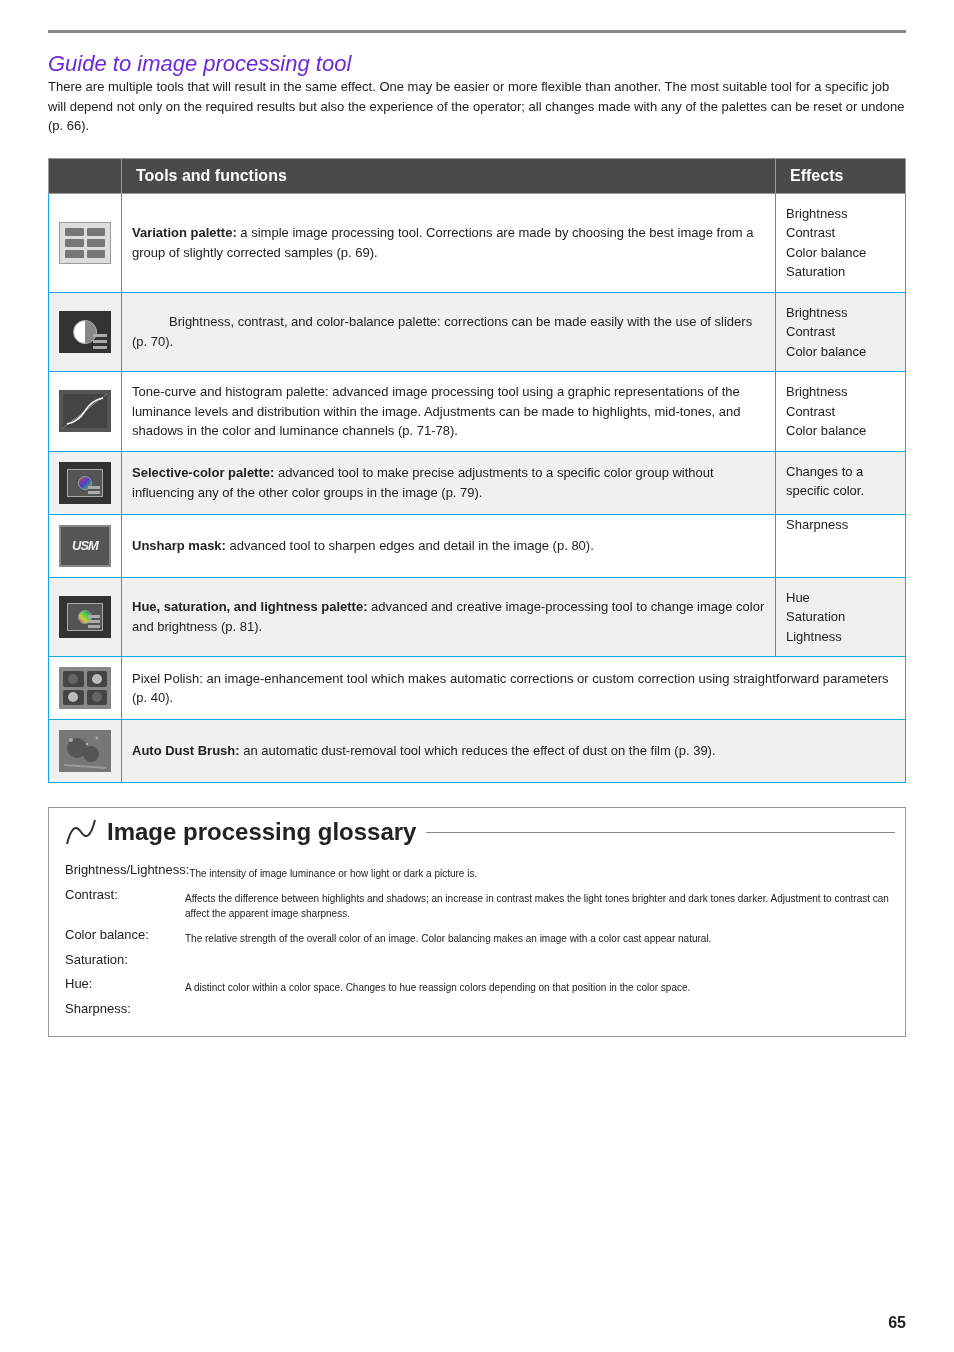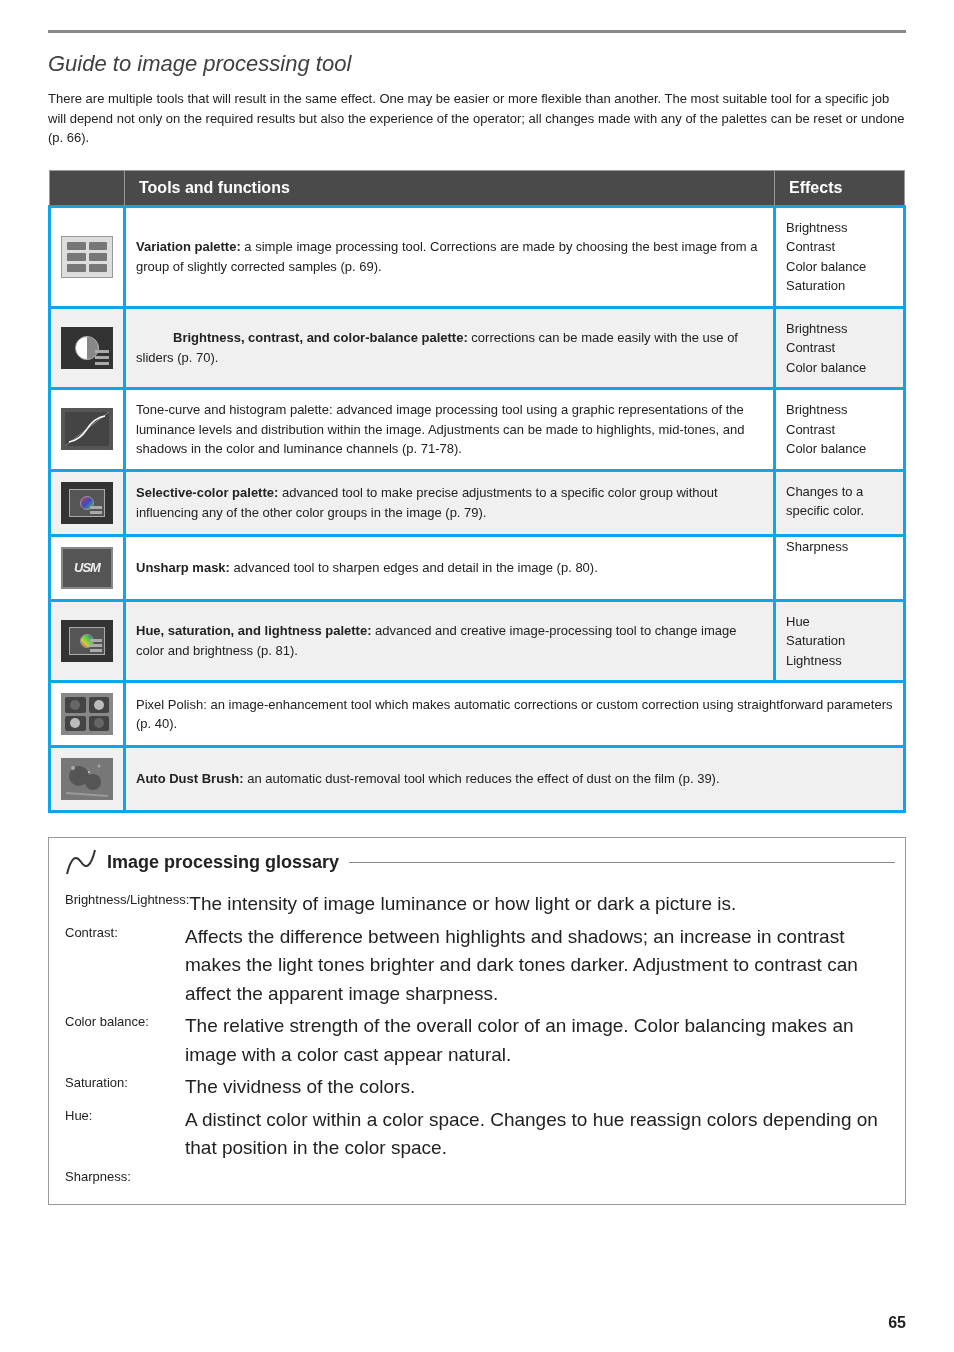--- a/index.html
+++ b/index.html
@@ -23,22 +23,21 @@
 
     .top-border {
       border-top: 3px solid #888;
       margin-bottom: 18px;
     }
 
     .page-title {
       font-size: 22px;
       font-style: italic;
       font-weight: normal;
-      margin-bottom: 12px;
-      color: #404040;
+      color: #6d28d9;
     }
 
     .intro-text {
       font-size: 13px;
       line-height: 1.5;
       margin-bottom: 22px;
       color: #222;
     }
 
     
@@ -52,21 +51,21 @@
       background: #4a4a4a;
       color: #fff;
       font-size: 16px;
       font-weight: bold;
       padding: 8px 14px;
       text-align: left;
       border: 1px solid #999;
     }
 
     .tools-table td {
-      border: 3px solid #0ea5e9;
+      border: 1px solid #0ea5e9;
       padding: 10px 10px;
       vertical-align: middle;
       font-size: 13px;
       line-height: 1.5;
     }
 
     .tools-table tr:nth-child(even) td {
       background: #f0f0f0;
     }
     .tools-table tr:nth-child(odd) td {
@@ -132,21 +131,21 @@
       position: relative;
       margin-right: 10px;
     }
 
     .glossary-icon svg {
       width: 32px;
       height: 32px;
     }
 
     .glossary-title {
-      font-size: 18px;
+      font-size: 24px;
       font-weight: bold;
       color: #222;
       text-align: right;
     }
 
     .glossary-title-line {
       flex: 1;
       height: 1px;
       background: #888;
       margin-left: 10px;
@@ -165,22 +164,23 @@
     }
 
     .glossary-term {
       font-weight: normal;
       min-width: 120px;
       flex-shrink: 0;
       font-size: 13px;
     }
 
     .glossary-def {
-      font-size: 19px;
+      font-size: 10px;
       flex: 1;
+      margin-top: 6px;
     }
 
     
     .page-number {
       position: absolute;
       bottom: 20px;
       right: 48px;
       font-size: 16px;
       font-weight: bold;
       color: #222;
@@ -221,21 +221,21 @@
         </tr>
         <tr>
           <td class="icon-cell">
             <div style="width:52px;height:42px;background:#333;position:relative;display:flex;align-items:center;justify-content:center;">
       <div style="width:24px;height:24px;border-radius:50%;overflow:hidden;border:1px solid #aaa;background:linear-gradient(to right,#fff 50%,#888 50%);position:relative;"></div>
       <div style="position:absolute;bottom:4px;right:4px;width:14px;height:3px;background:#aaa;"></div>
       <div style="position:absolute;bottom:10px;right:4px;width:14px;height:3px;background:#aaa;"></div>
       <div style="position:absolute;bottom:16px;right:4px;width:14px;height:3px;background:#aaa;"></div>
     </div>
           </td>
-          <td><span style="font-weight: bold; padding-left: 37px;">Brightness, contrast, and color-balance palette:</span><span> corrections can be made easily with the use of sliders (p. 70).</span></td>
+          <td><span style="font-weight: normal; padding-left: 37px;">Brightness, contrast, and color-balance palette:</span><span> corrections can be made easily with the use of sliders (p. 70).</span></td>
           <td class="effects-cell" style="vertical-align: top; padding-top: 10px;">Brightness<br>Contrast<br>Color balance</td>
         </tr>
         <tr>
           <td class="icon-cell">
             <div style="width:52px;height:42px;background:#555;position:relative;display:flex;align-items:center;justify-content:center;">
       <svg width="44" height="34" viewBox="0 0 44 34">
         <rect x="0" y="0" width="44" height="34" fill="#444" rx="1"></rect>
         <line x1="0" y1="34" x2="44" y2="0" stroke="#888" stroke-width="1"></line>
         <path d="M4 30 Q15 28 22 17 Q29 6 40 4" stroke="#fff" stroke-width="1.5" fill="none"></path>
       </svg>
@@ -337,21 +337,20 @@
         <div class="glossary-row">
           <div class="glossary-term">Contrast:</div>
           <div class="glossary-def">Affects the difference between highlights and shadows; an increase in contrast makes the light tones brighter and dark tones darker. Adjustment to contrast can affect the apparent image sharpness.</div>
         </div>
         <div class="glossary-row">
           <div class="glossary-term">Color balance:</div>
           <div class="glossary-def">The relative strength of the overall color of an image. Color balancing makes an image with a color cast appear natural.</div>
         </div>
         <div class="glossary-row">
           <div class="glossary-term">Saturation:</div>
-          <div class="glossary-def">The vividness of the colors.</div>
         </div>
         <div class="glossary-row">
           <div class="glossary-term">Hue:</div>
           <div class="glossary-def">A distinct color within a color space. Changes to hue reassign colors depending on that position in the color space.</div>
         </div>
         <div class="glossary-row">
           <div class="glossary-term">Sharpness:</div>
         </div>
       </div>
   </div>

